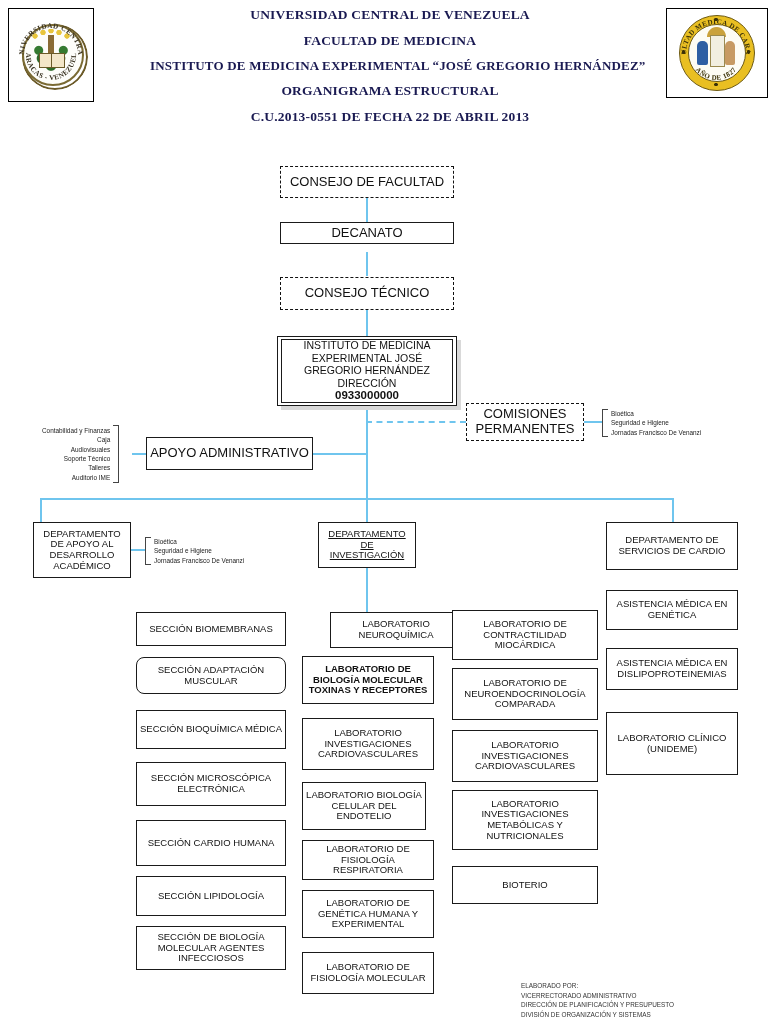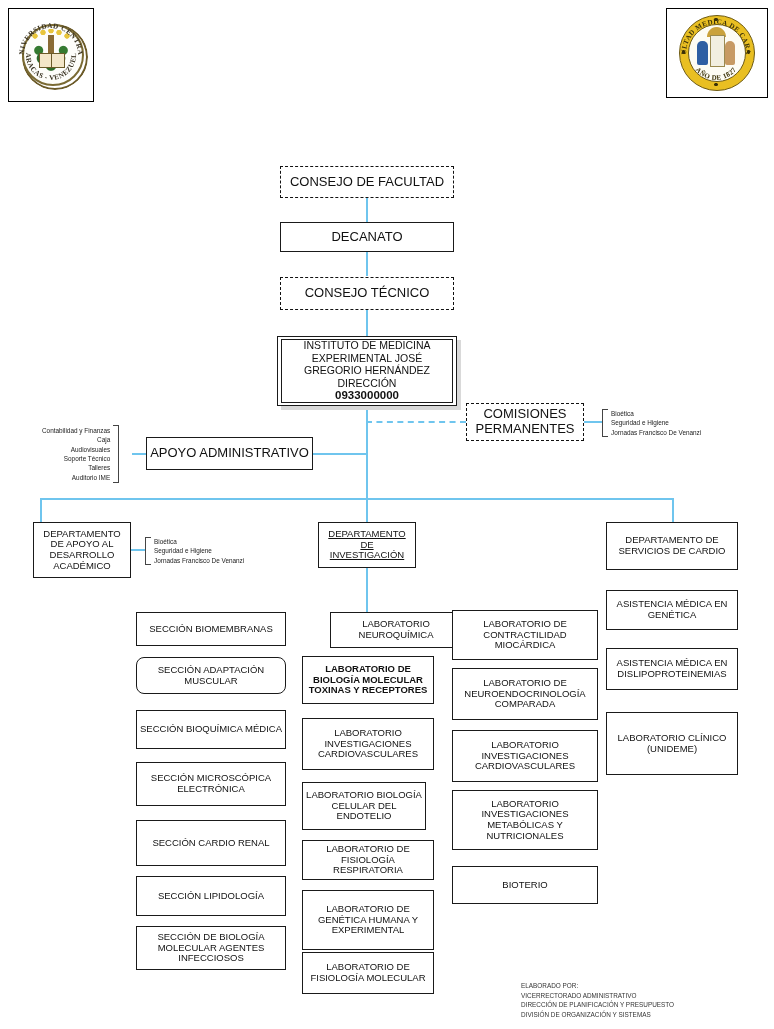--- a/index.html
+++ b/index.html
@@ -136,20 +136,27 @@
         <defs>
           <path id="ucvTop" d="M 9,42 A 27,27 0 0 1 63,42"></path>
           <path id="ucvBot" d="M 11,42 A 25,25 0 0 0 61,42"></path>
         </defs>
         <text><textPath href="#ucvTop" startOffset="50%" text-anchor="middle">UNIVERSIDAD CENTRAL</textPath></text>
         <text><textPath href="#ucvBot" startOffset="50%" text-anchor="middle">CARACAS - VENEZUELA</textPath></text>
       </svg>
     </div>
   </div>
 
+  <div id="title-block" class="abs">
+    <div>UNIVERSIDAD CENTRAL DE VENEZUELA</div>
+    <div>FACULTAD DE MEDICINA</div>
+    <div>INSTITUTO DE MEDICINA EXPERIMENTAL “JOSÉ GREGORIO HERNÁNDEZ”</div>
+    <div>ORGANIGRAMA ESTRUCTURAL</div>
+    <div>C.U.2013-0551 DE FECHA 22 DE ABRIL 2013</div>
+  </div>
 
   <div class="seal-frame" id="seal-right-frame">
     <div class="seal" id="seal-fmc">
       <div class="outer"></div>
       <div class="inner"></div>
       <div class="palm"></div>
       <div class="column"></div>
       <div class="fig-l"></div>
       <div class="fig-r"></div>
       <div class="ring-dots"></div>
@@ -179,21 +186,21 @@
 <div class="ln lnv" style="left:40px;top:498px;height:24px;"></div>
 <div class="ln lnv" style="left:672px;top:498px;height:24px;"></div>
 <div class="ln lnv" style="left:366px;top:498px;height:24px;"></div>
 
 <div class="ln lnv" style="left:366px;top:568px;height:44px;"></div>
 
 <div class="node dashed big" id="node-consejo-facultad" style="left:280px;top:166px;width:174px;height:32px;">
   <span class="node-inner">CONSEJO DE FACULTAD</span>
 </div>
 
-<div class="node big" id="node-decanato" style="left:280px;top:222px;width:174px;height:30px;">
+<div class="node big" id="node-decanato" style="left:280px;top:222px;width:174px;height:22px;">
   <span class="node-inner">DECANATO</span>
 </div>
 
 <div class="node dashed big" id="node-consejo-tecnico" style="left:280px;top:277px;width:174px;height:33px;">
   <span class="node-inner">CONSEJO TÉCNICO</span>
 </div>
 
 <div class="node" id="node-instituto" style="left:277px;top:336px;width:180px;height:70px;">
   <div class="dbl">
     <span class="node-inner">
@@ -265,21 +272,21 @@
 <div class="node small" style="left:136px;top:657px;width:150px;height:37px;border-radius:8px;">
   <span class="node-inner">SECCIÓN ADAPTACIÓN MUSCULAR</span>
 </div>
 <div class="node small" style="left:136px;top:710px;width:150px;height:39px;">
   <span class="node-inner">SECCIÓN BIOQUÍMICA MÉDICA</span>
 </div>
 <div class="node small" style="left:136px;top:762px;width:150px;height:44px;">
   <span class="node-inner">SECCIÓN MICROSCÓPICA ELECTRÓNICA</span>
 </div>
 <div class="node small" style="left:136px;top:820px;width:150px;height:46px;">
-  <span class="node-inner">SECCIÓN CARDIO RENAL</span>
+  <span class="node-inner">SECCIÓN CARDIO HUMANA</span>
 </div>
 <div class="node small" style="left:136px;top:876px;width:150px;height:40px;">
   <span class="node-inner">SECCIÓN LIPIDOLOGÍA</span>
 </div>
 <div class="node small" style="left:136px;top:926px;width:150px;height:44px;">
   <span class="node-inner">SECCIÓN DE BIOLOGÍA MOLECULAR AGENTES INFECCIOSOS</span>
 </div>
 
 <div class="node small" style="left:302px;top:612px;width:132px;height:36px;margin-left:28px;">
   <span class="node-inner">LABORATORIO NEUROQUÍMICA</span>
@@ -289,21 +296,21 @@
 </div>
 <div class="node small" style="left:302px;top:718px;width:132px;height:52px;">
   <span class="node-inner">LABORATORIO INVESTIGACIONES CARDIOVASCULARES</span>
 </div>
 <div class="node small" style="left:302px;top:782px;width:124px;height:48px;">
   <span class="node-inner">LABORATORIO BIOLOGÍA CELULAR DEL ENDOTELIO</span>
 </div>
 <div class="node small" style="left:302px;top:840px;width:132px;height:40px;">
   <span class="node-inner">LABORATORIO DE FISIOLOGÍA RESPIRATORIA</span>
 </div>
-<div class="node small" style="left:302px;top:890px;width:132px;height:60px;">
+<div class="node small" style="left:302px;top:890px;width:132px;height:48px;">
   <span class="node-inner">LABORATORIO DE GENÉTICA  HUMANA Y EXPERIMENTAL</span>
 </div>
 <div class="node small" style="left:302px;top:952px;width:132px;height:42px;">
   <span class="node-inner">LABORATORIO DE FISIOLOGÍA MOLECULAR</span>
 </div>
 
 <div class="node small" style="left:452px;top:610px;width:146px;height:50px;">
   <span class="node-inner">LABORATORIO DE CONTRACTILIDAD MIOCÁRDICA</span>
 </div>
 <div class="node small" style="left:452px;top:668px;width:146px;height:52px;">

